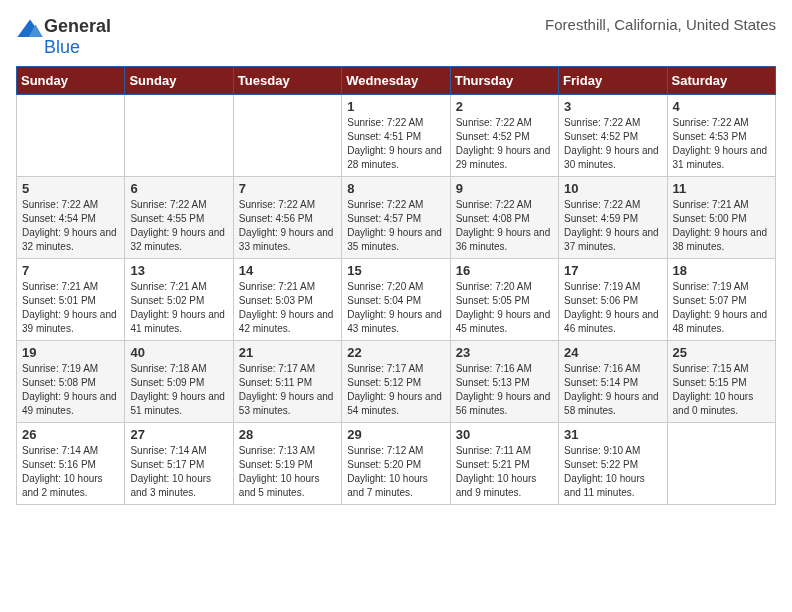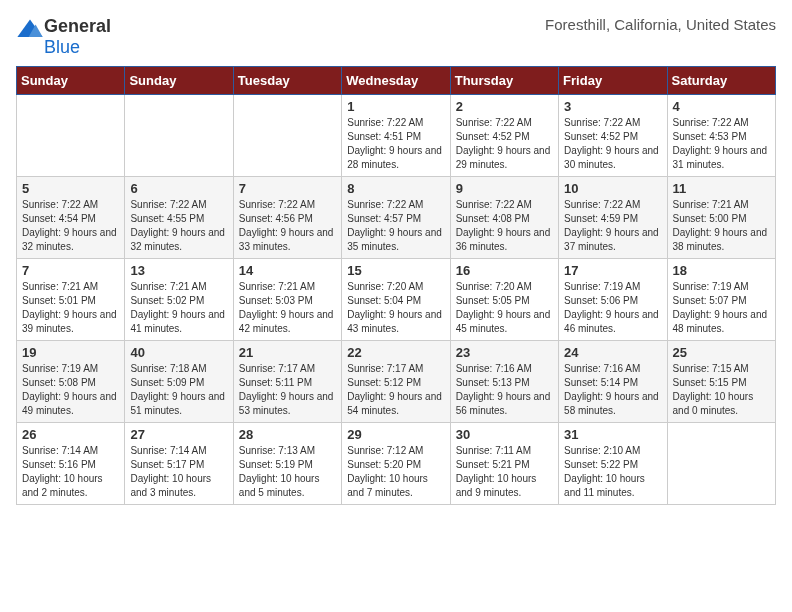--- a/index.html
+++ b/index.html
@@ -297,20 +297,20 @@
 Daylight: 10 hours and 7 minutes.</div>
         </td>
         <td>
           <span class="day-number">30</span>
           <div class="day-info">Sunrise: 7:11 AM
 Sunset: 5:21 PM
 Daylight: 10 hours and 9 minutes.</div>
         </td>
         <td>
           <span class="day-number">31</span>
-          <div class="day-info">Sunrise: 2:10 AM
+          <div class="day-info">Sunrise: 9:10 AM
 Sunset: 5:22 PM
 Daylight: 10 hours and 11 minutes.</div>
         </td>
         <td class="empty-cell"></td>
       </tr>
     </tbody>
 </table>
 
 </body></html>

